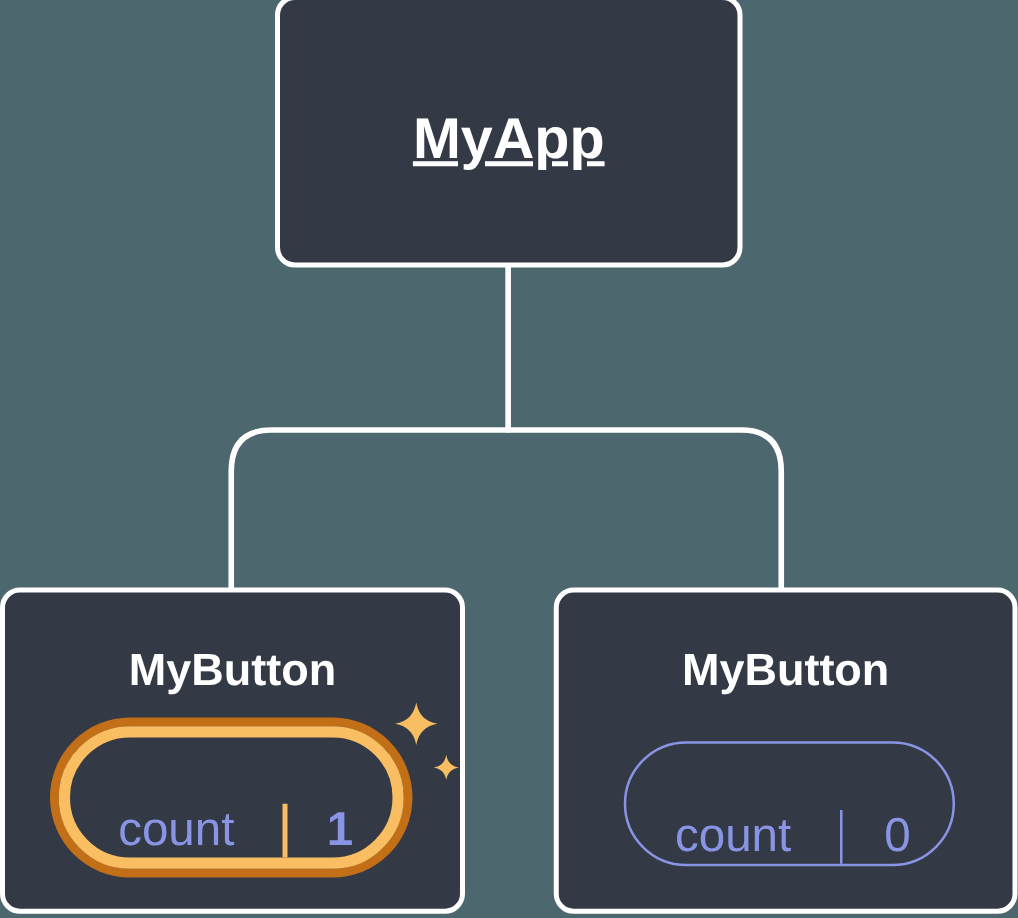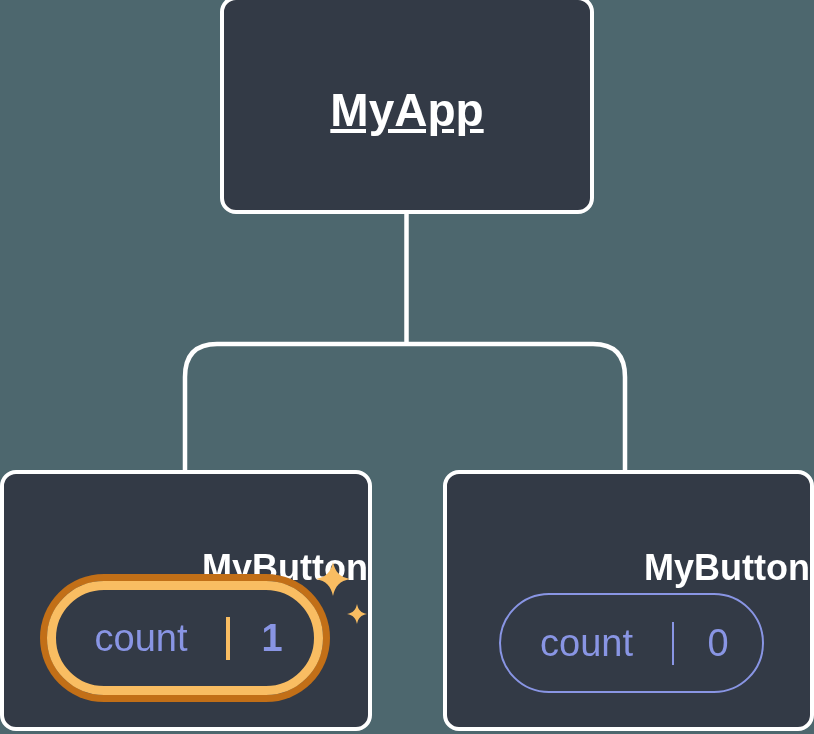--- a/index.html
+++ b/index.html
@@ -47,42 +47,41 @@
     width: 372px;
     height: 261px;
   }
   .node-child-left  { left: 0px; }
   .node-child-right { left: 443px; width: 371px; }
   .node-child .node-title {
     position: absolute;
     left: 0;
     top: 40px;
     width: 100%;
-    text-align: right;
+    text-align: center;
     font-size: 36px;
     font-weight: 600;
     color: #FFFFFF;
     line-height: 44px;
-    margin-top: 32px;
   }
   
   .connectors {
     position: absolute;
     inset: 0;
     width: 814px;
     height: 734px;
     pointer-events: none;
   }
   
   .pill {
     position: absolute;
     box-sizing: border-box;
     border-radius: 999px;
     display: flex;
-    align-items: center;
+    align-items: flex-end;
     font-size: 38px;
     color: #8995E4;
   }
   .pill .cell {
     display: flex;
     align-items: center;
     justify-content: center;
   }
   .pill .cell-name  { flex: 1 1 auto; }
   .pill-highlight {

